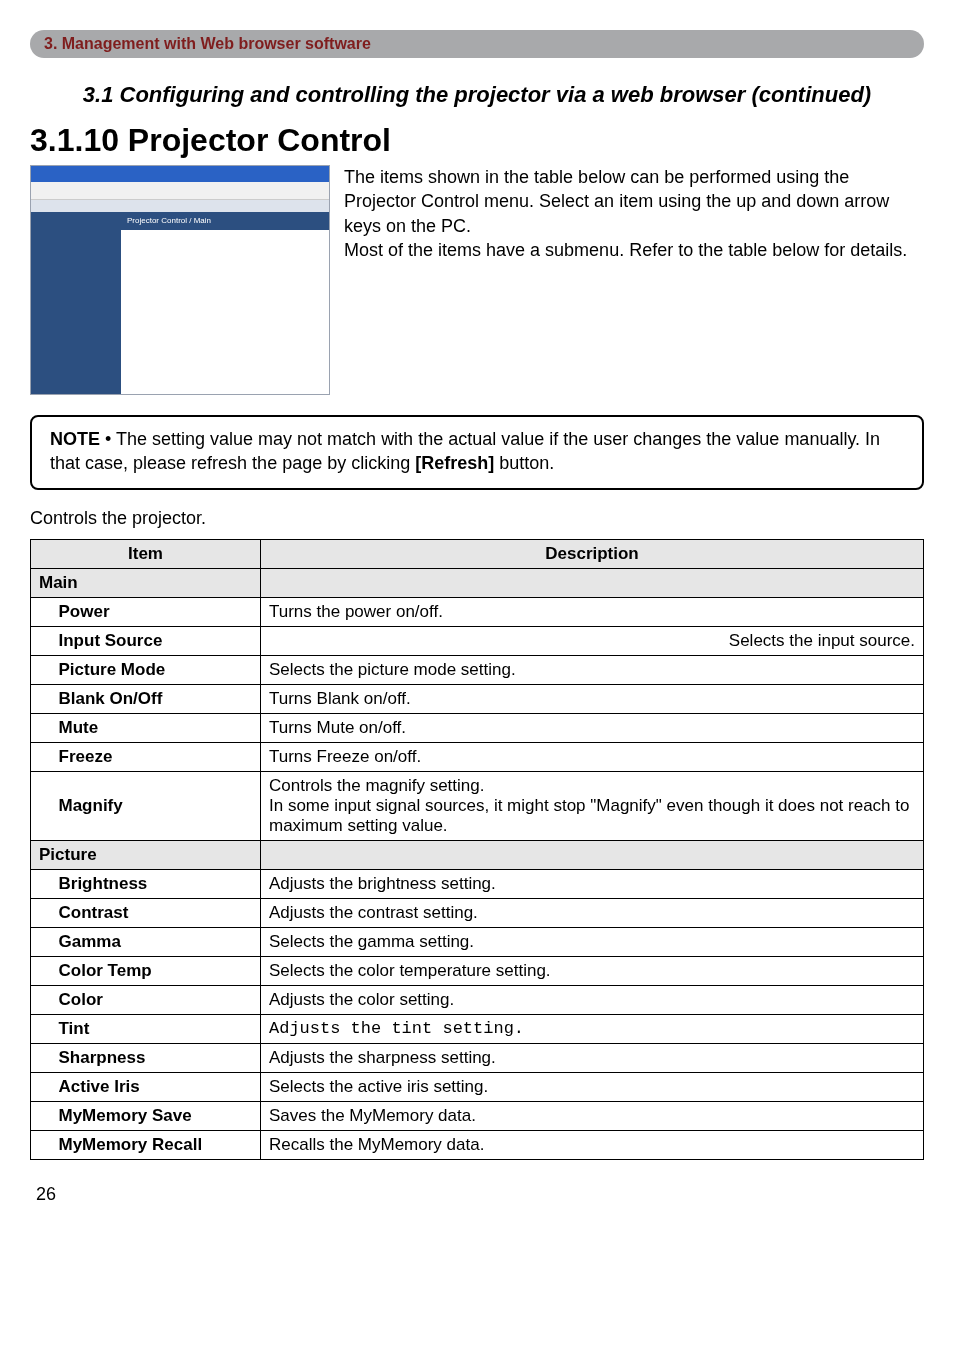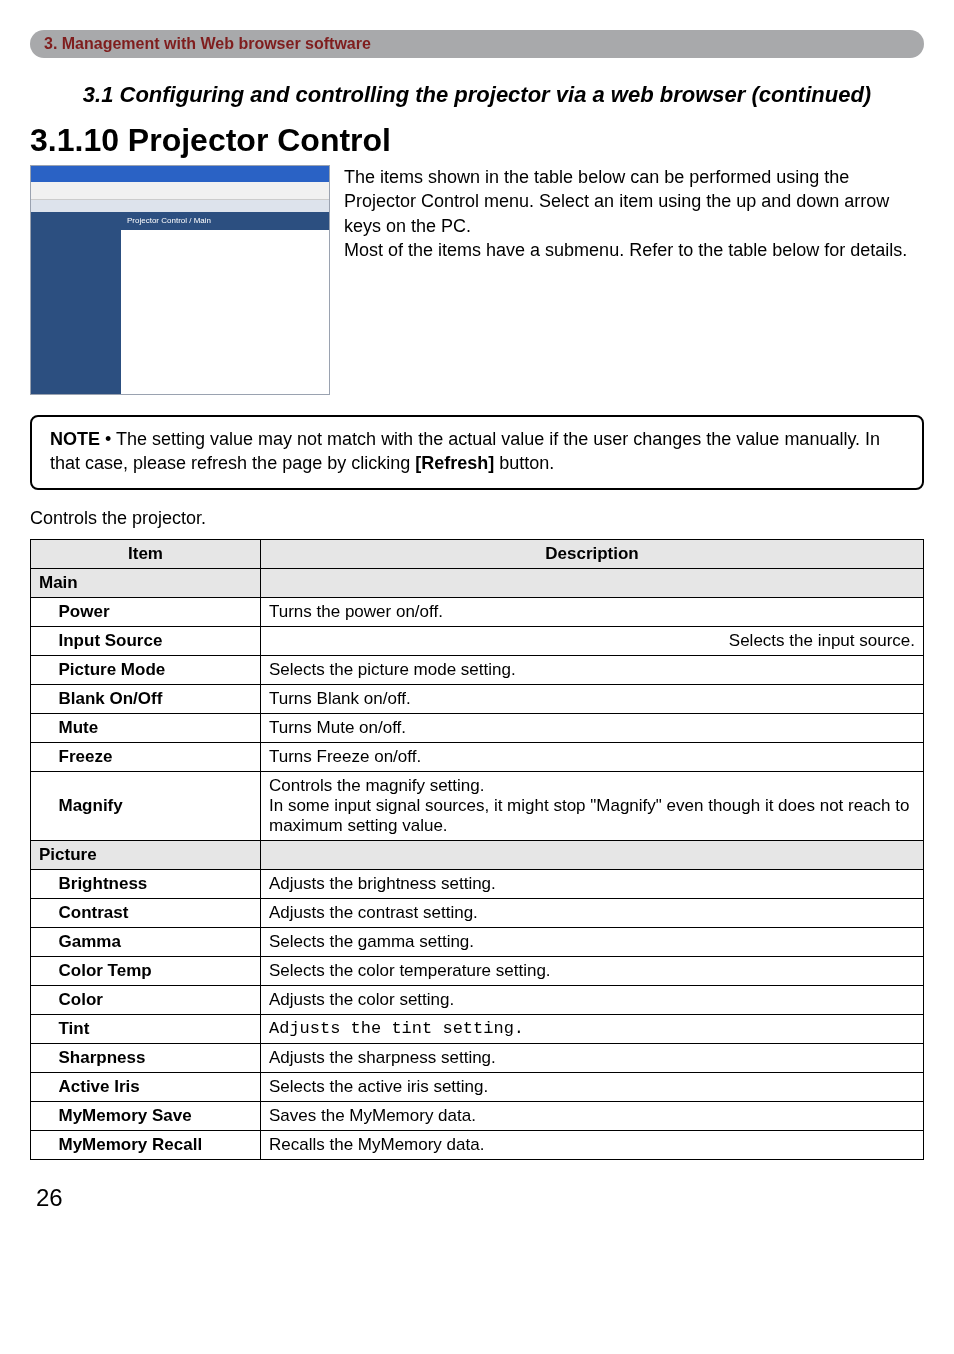--- a/index.html
+++ b/index.html
@@ -69,21 +69,21 @@
     border: 1px solid #000;
     padding: 4px 8px;
     text-align: left;
     vertical-align: middle;
   }
   table.spec th { background: #e6e6e6; font-weight: bold; text-align: center; }
   table.spec td.group { background: #e6e6e6; font-weight: bold; }
   table.spec td.empty-group { background: #e6e6e6; }
   table.spec td.indent-col { width: 20px; border-right: none; background:#fff;}
   table.spec td.item { font-weight: bold; border-left:none; width: 210px;}
-  .page-num { font-size: 24px; margin-top: 24px; margin-left: 6px;}
+  .page-num { font-size: 18px; margin-top: 24px; margin-left: 6px;}
 </style>
 </head>
 <body>
 
 <div class="page">
 
   <div class="header-bar">
     <span>3. Management with Web browser software</span>
   </div>
 

